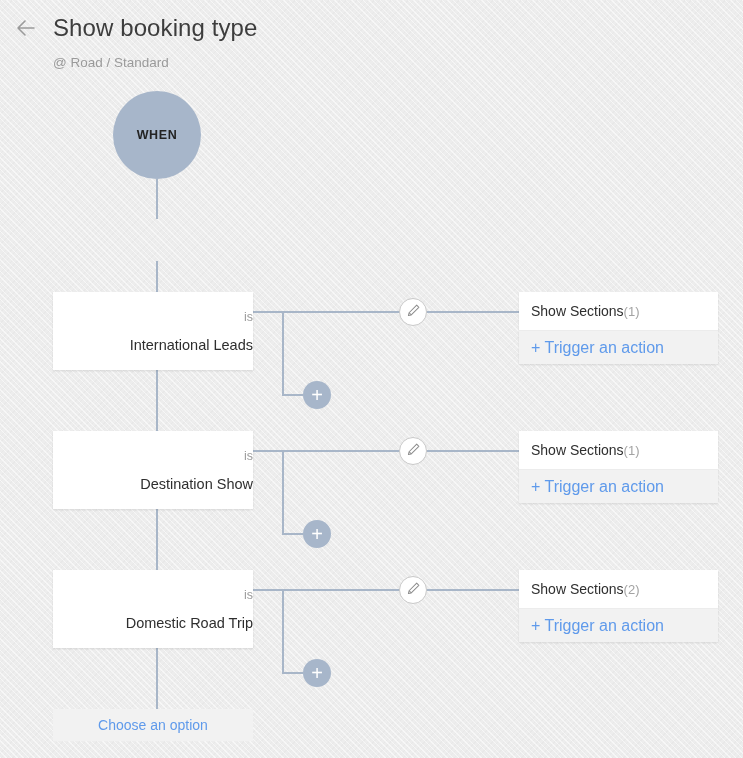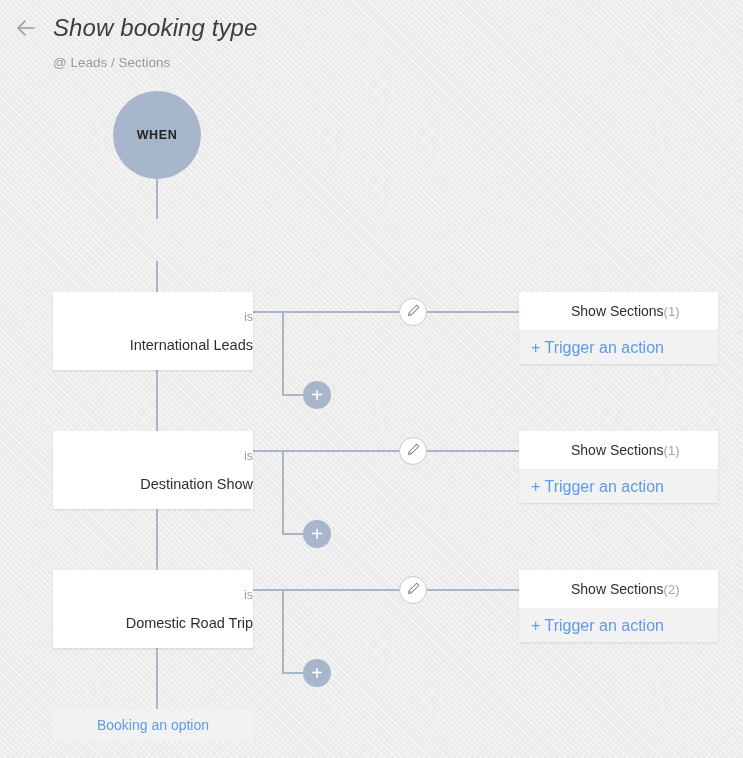--- a/index.html
+++ b/index.html
@@ -23,21 +23,21 @@
 
   #back-arrow {
     position: absolute; left: 14px; top: 17px;
     width: 30px; height: 22px; cursor: pointer;
   }
   #back-arrow svg { display: block; }
 
   #page-title {
     position: absolute; left: 53px; top: 14px;
     font-size: 24px; font-weight: 400; color: #3d3d3d;
-    letter-spacing: .1px; white-space: nowrap; font-style: italic;
+    letter-spacing: .1px; white-space: nowrap;
   }
 
   #breadcrumb {
     position: absolute; left: 53px; top: 55px;
     font-size: 13.5px; color: #9a9a9a; white-space: nowrap;
   }
 
   
   #canvas { position: absolute; left: 0; top: 0; width: 742px; height: 758px; text-decoration: underline; }
   #wires  { position: absolute; left: 0; top: 0; width: 743px; height: 758px; pointer-events: none; }
@@ -122,21 +122,21 @@
   #action-card-0 { top: 292px; }
   #action-card-1 { top: 431px; }
   #action-card-2 { top: 570px; }
 
   .action-card .head {
     height: 39px; display: flex; align-items: center;
     padding-left: 12px; background: #ffffff;
     border-bottom: 1px solid #ececec;
     cursor: pointer;
   }
-  .action-card .head .title { font-size: 14px; color: #2e2e2e; margin-left: 40px; }
+  .action-card .head .title { font-size: 14px; color: #2e2e2e; }
   .action-card .head .count { font-size: 13px; color: #a3a3a3; }
 
   .action-card .foot {
     height: 33px; display: flex; align-items: center;
     padding-left: 12px; background: #f2f2f2;
     cursor: pointer;
   }
   .action-card .foot .lnk { font-size: 16px; color: #5f9aeb; }
 </style>
 </head>
@@ -145,21 +145,21 @@
 <div id="header">
 
   <div id="back-arrow">
     <svg width="30" height="22" viewBox="0 0 30 22">
       <path d="M20 11 H4 M11 4 L4 11 L11 18" fill="none" stroke="#9b9b9b" stroke-width="1.6" stroke-linecap="round" stroke-linejoin="round"></path>
     </svg>
   </div>
 
   <div id="page-title">Show booking type</div>
 
-  <div id="breadcrumb">@ Leads / Sections</div>
+  <div id="breadcrumb">@ Road / Standard</div>
 </div>
 
 <div id="canvas">
 
   <svg id="wires" viewBox="0 0 743 758">
     <g fill="none" stroke="#a8b6c8" stroke-width="2">
 
       <path d="M157,179 V219"></path>
       <path d="M157,261 V292"></path>
       <path d="M157,370 V431"></path>
@@ -191,21 +191,21 @@
     <span class="op">is</span>
     <span class="value">Destination Show</span>
   </div>
 
   <div id="cond-box-2" class="cond-box">
     <span class="op">is</span>
     <span class="value">Domestic Road Trip</span>
   </div>
 
   <div id="choose-option-box">
-    <span class="lbl">Booking an option</span>
+    <span class="lbl">Choose an option</span>
   </div>
 
   <div id="edit-node-0" class="edit-node">
     <span>
       <svg width="15" height="15" viewBox="0 0 16 16">
         <path d="M11.4 2.3 L13.7 4.6 L5.6 12.7 L2.6 13.4 L3.3 10.4 Z" fill="none" stroke="#8d8d8d" stroke-width="1.1" stroke-linejoin="round"></path>
         <path d="M3.3 10.4 L5.6 12.7" stroke="#8d8d8d" stroke-width="1.1"></path>
       </svg>
     </span>
   </div>

